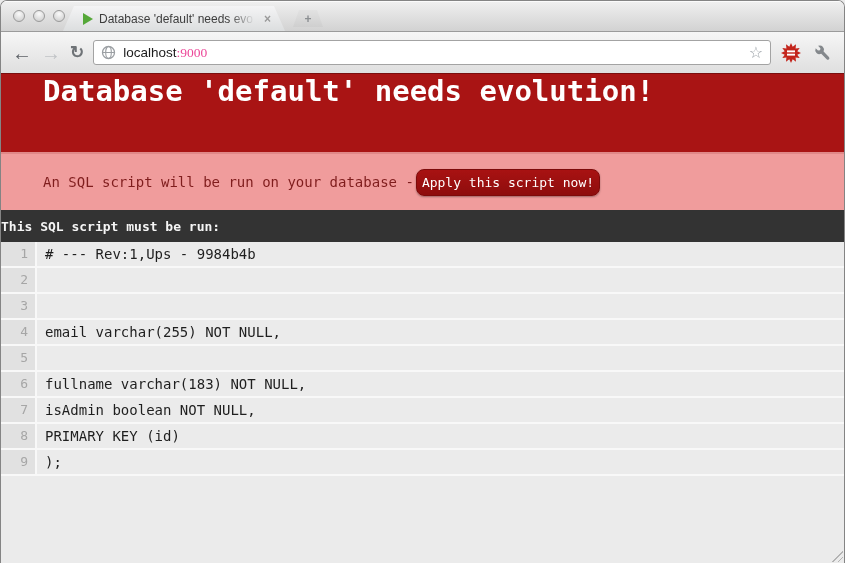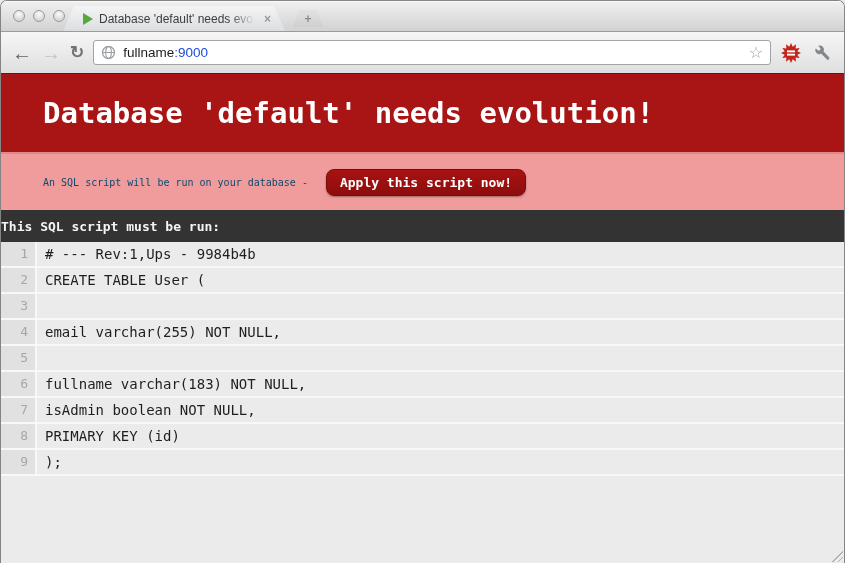--- a/index.html
+++ b/index.html
@@ -63,51 +63,51 @@
   .nav-glyph { font-size:20px; line-height:1; font-weight:bold; }
   .back    { color:#5d6166; }
   .forward { color:#c0c3c6; }
   .reload  { color:#6f7377; font-size:17px; }
   .omnibox {
     flex:1; height:25px; background:#fff;
     border:1px solid #a3a3a3; border-radius:3px;
     display:flex; align-items:center; padding:0 7px; gap:7px;
   }
   .url-text { font-size:13.5px; color:#1c1c1c; white-space:nowrap; }
-  .url-port { color:#1d4ed8; }
+  .url-port { color:#ec4899;font-family:Liberation Serif, serif; }
   .star { margin-left:auto; font-size:16px; color:#9aa0a6; line-height:1; }
   .toolbar-icon { width:22px; height:22px; flex:none; display:flex; align-items:center; justify-content:center; }
 
   
   .page { flex:1; display:flex; flex-direction:column; background:#ebebeb; position:relative; }
   .red-header {
     height:79px; flex:none; background:#a91414; border-top:1px solid #7a0e0e;
-    display:flex; align-items:center; padding-left:42px;
+    display:flex; padding-left:42px;
   }
   .red-header h1 {
     font-family:"DejaVu Sans Mono", monospace;
     font-size:29px; font-weight:bold; color:#fff; letter-spacing:0;
   }
 
   
   .notice {
     height:58px; flex:none; background:#f09c9c; border-top:2px solid #e08888;
     display:flex; align-items:center; padding-left:42px;
   }
   .notice-text {
     font-family:"DejaVu Sans Mono", monospace;
-    font-size:10px; color:#0c4a6e;
+    font-size:14px; color:#7f1d1d;
   }
   .apply-btn {
-    margin-left:18px;
-    font-family:"DejaVu Sans Mono", monospace;
-    font-size:13px; font-weight:bold; color:#fff;
+    margin-left:2px;
+    font-family:"DejaVu Sans Mono", monospace;
+    font-size:13px; font-weight:normal; color:#fff;
     background:linear-gradient(#a81212, #8e0d0d);
     border:1px solid #7d0b0b; border-radius:8px;
-    padding:5px 13px; cursor:pointer;
+    padding:5px 5px; cursor:pointer;
     box-shadow:0 1px 2px rgba(0,0,0,.35);
   }
 
   
   .script-bar {
     height:32px; flex:none; background:#333;
     display:flex; align-items:center; 
   }
   .script-bar span {
     font-family:"DejaVu Sans Mono", monospace;
@@ -159,21 +159,21 @@
     <span class="nav-glyph back">←</span>
     <span class="nav-glyph forward">→</span>
     <span class="nav-glyph reload">↻</span>
 
     <div class="omnibox">
       <svg width="15" height="15" viewBox="0 0 16 16">
         <circle cx="8" cy="8" r="6.4" fill="none" stroke="#9b9fa3" stroke-width="1.4"></circle>
         <ellipse cx="8" cy="8" rx="3" ry="6.4" fill="none" stroke="#9b9fa3" stroke-width="1.2"></ellipse>
         <line x1="1.6" y1="8" x2="14.4" y2="8" stroke="#9b9fa3" stroke-width="1.2"></line>
       </svg>
-      <span class="url-text"><span>fullname</span><span class="url-port">:9000</span></span>
+      <span class="url-text"><span>localhost</span><span class="url-port">:9000</span></span>
       <span class="star">☆</span>
     </div>
 
     <span class="toolbar-icon">
       <svg width="20" height="20" viewBox="0 0 20 20">
         <polygon fill="#c3251c" points="20,10 16.3,11.7 18.7,15 14.6,14.6 15,18.7 11.7,16.3 10,20 8.3,16.3 5,18.7 5.4,14.6 1.3,15 3.7,11.7 0,10 3.7,8.3 1.3,5 5.4,5.4 5,1.3 8.3,3.7 10,0 11.7,3.7 15,1.3 14.6,5.4 18.7,5 16.3,8.3"></polygon>
         <rect x="6" y="7.4" width="8" height="1.9" fill="#fff"></rect>
         <rect x="6" y="10.7" width="8" height="1.9" fill="#fff"></rect>
       </svg>
     </span>
@@ -199,21 +199,20 @@
       <span>This SQL script must be run:</span>
     </div>
 
     <div class="code-area">
         <div class="code-row">
           <span class="ln">1</span>
           <span class="src"># --- Rev:1,Ups - 9984b4b</span>
         </div>
         <div class="code-row">
           <span class="ln">2</span>
-          <span class="src">CREATE TABLE User (</span>
         </div>
         <div class="code-row">
           <span class="ln">3</span>
         </div>
         <div class="code-row">
           <span class="ln">4</span>
           <span class="src">email varchar(255) NOT NULL,</span>
         </div>
         <div class="code-row">
           <span class="ln">5</span>

